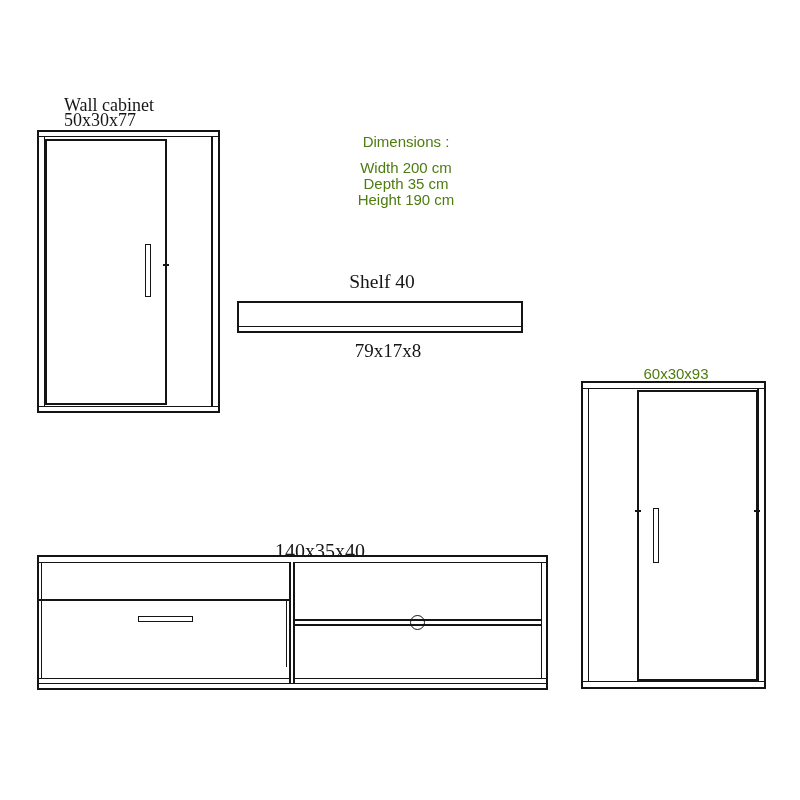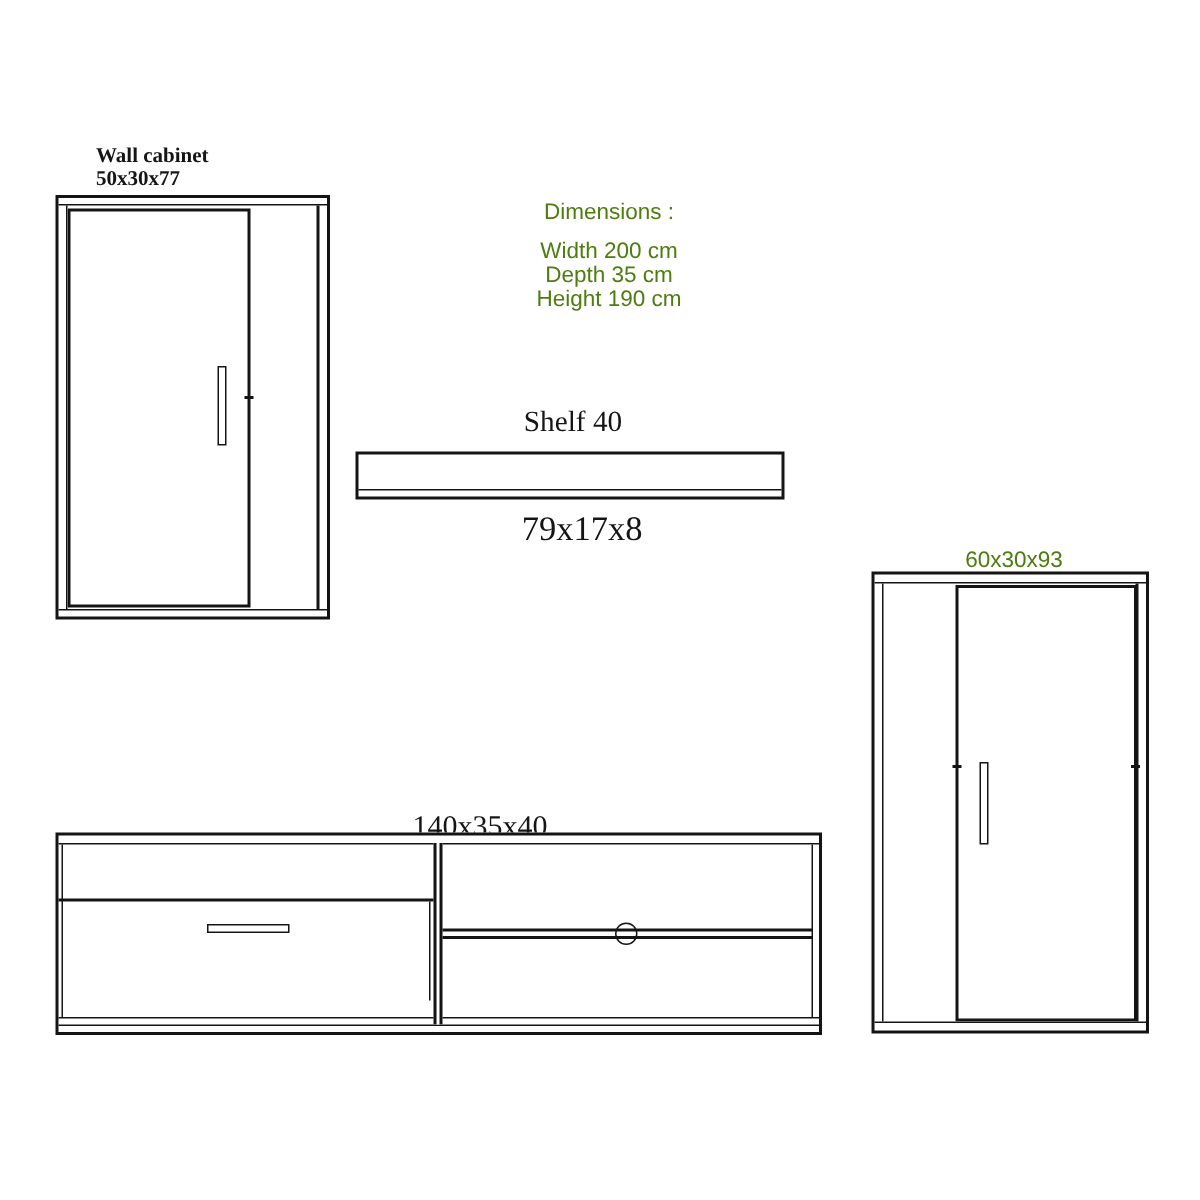--- a/index.html
+++ b/index.html
@@ -29,21 +29,21 @@
   .handle-v{position:absolute;border:1.5px solid #141414;background:#fff;box-sizing:border-box;}
   .handle-h{position:absolute;border:1.5px solid #141414;background:#fff;box-sizing:border-box;}
   .divider{position:absolute;border-left:2px solid #141414;border-right:2px solid #141414;background:#fff;box-sizing:border-box;}
   .shelf-band{position:absolute;border-top:2px solid #141414;border-bottom:2px solid #141414;box-sizing:border-box;}
   .knob{position:absolute;border:1.6px solid #141414;border-radius:50%;background:transparent;box-sizing:border-box;}
   .tick{position:absolute;background:#141414;}
 </style>
 </head>
 <body>
 
-<div class="abs serif-label" style="left:64px;top:98px;font-size:14px;line-height:14.5px;font-weight:bold;">
+<div class="abs serif-label" style="left:64px;top:98px;font-size:18px;line-height:14.5px;">
   <div>Wall cabinet</div>
   <div>50x30x77</div>
 </div>
 
 <div class="frame" style="left:37px;top:130px;width:183px;height:283px;">
   <div class="hline" style="left:0;right:0;top:4px;"></div>
   <div class="hline" style="left:0;right:0;bottom:4px;"></div>
   <div class="vline" style="left:4.5px;top:5px;bottom:5px;"></div>
   <div class="vline" style="right:5.5px;top:5px;bottom:5px;"></div>
   <div class="door" style="left:6px;top:7px;width:122px;height:266px;"></div>
@@ -57,21 +57,21 @@
   <div>Depth 35 cm</div>
   <div>Height 190 cm</div>
 </div>
 
 <div class="abs serif-label center" style="left:322px;top:271px;width:120px;font-size:19.5px;">Shelf 40</div>
 
 <div class="frame" style="left:237px;top:301px;width:286px;height:32px;">
   <div class="hline" style="left:0;right:0;bottom:4px;"></div>
 </div>
 
-<div class="abs serif-label center" style="left:328px;top:340px;width:120px;font-size:23px;">79x17x8</div>
+<div class="abs serif-label center" style="left:328px;top:340px;width:120px;font-size:19px;">79x17x8</div>
 
 <div class="abs sans-label center" style="left:626px;top:365px;width:100px;font-size:15px;">60x30x93</div>
 
 <div class="frame" style="left:581px;top:381px;width:185px;height:308px;">
   <div class="hline" style="left:0;right:0;top:5px;"></div>
   <div class="hline" style="left:0;right:0;bottom:5px;"></div>
   <div class="vline" style="left:5px;top:6px;bottom:6px;"></div>
   <div class="vline" style="right:5.5px;top:6px;bottom:6px;"></div>
   <div class="door" style="left:54px;top:7px;width:121px;height:291px;"></div>
   <div class="handle-v" style="left:70px;top:125px;width:6px;height:55px;"></div>

